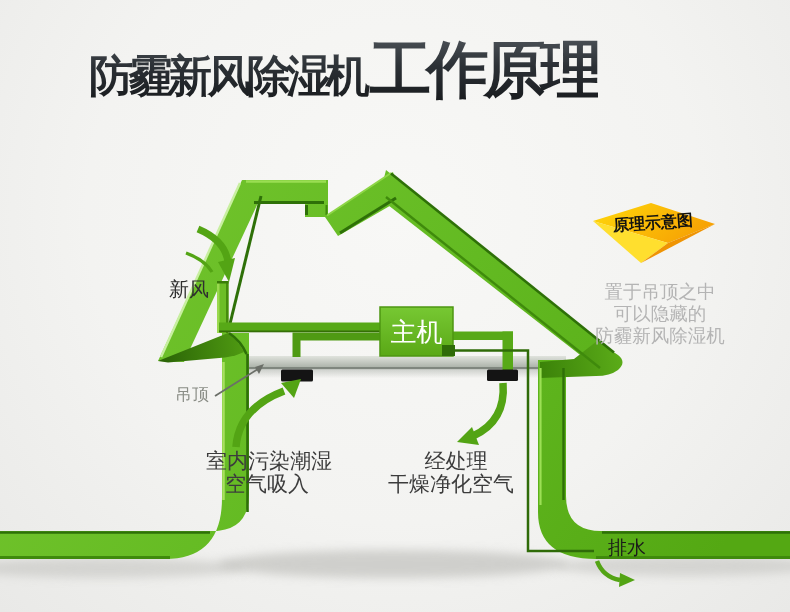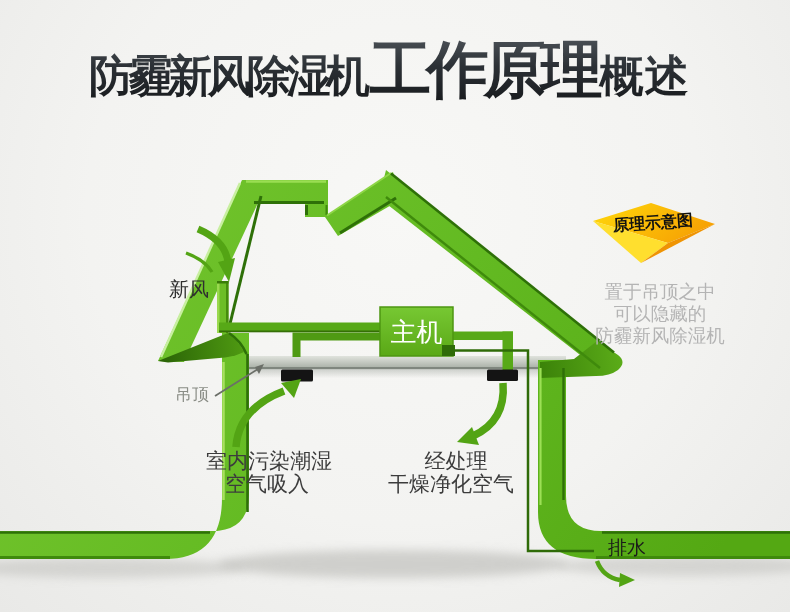--- a/index.html
+++ b/index.html
@@ -172,15 +172,14 @@
     <g>
       <text x="660" y="298" font-size="18.5" fill="#b4b4b4" text-anchor="middle">置于吊顶之中</text>
       <text x="660" y="320" font-size="18.5" fill="#b4b4b4" text-anchor="middle">可以隐藏的</text>
       <text x="660" y="342" font-size="18.5" fill="#b4b4b4" text-anchor="middle">防霾新风除湿机</text>
     </g>
   </svg>
 
   <div class="title">
     <span class="t1">防霾新风除湿机</span>
     <span class="t2">工作原理</span>
-    <span class="t3">概述</span>
   </div>
 </div>
 
 </body></html>

